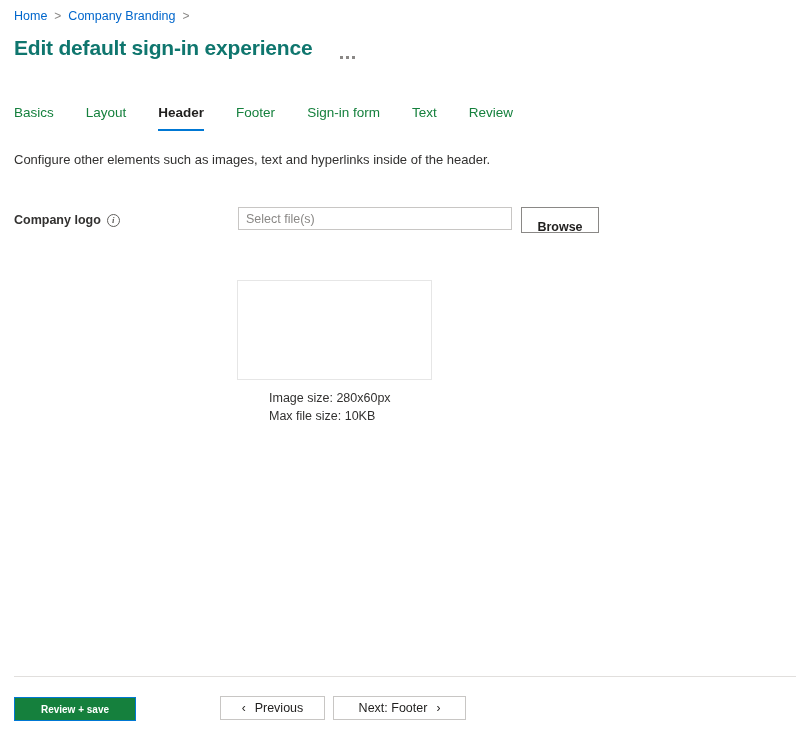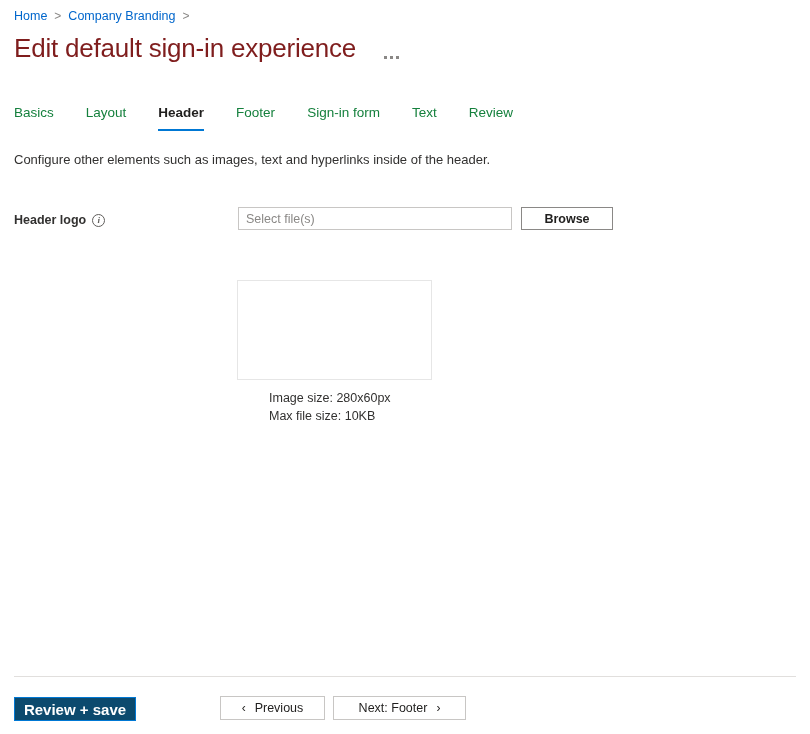--- a/index.html
+++ b/index.html
@@ -41,23 +41,23 @@
 
   
   .title-row {
     position: absolute;
     left: 14px;
     top: 31px;
     display: flex;
     align-items: center;
   }
   .page-title {
-    font-size: 26px;
-    font-weight: normal;
-    color: #7f1d1d;
+    font-size: 21px;
+    font-weight: bold;
+    color: #0f766e;
     letter-spacing: -0.2px;
     white-space: nowrap;
     line-height: 30px;
   }
   .ellipsis-menu {
     margin-left: 28px;
     display: flex;
     align-items: flex-end;
     gap: 3px;
     height: 28px;
@@ -153,31 +153,31 @@
   }
   .file-input::placeholder {
     color: #8a8886;
     opacity: 1;
   }
 
   .browse-button {
     position: absolute;
     left: 521px;
     top: 207px;
-    width: 92px;
+    width: 78px;
     height: 23px;
     box-sizing: border-box;
     border: 1px solid #8a8886;
     background: #ffffff;
     font-family: "Liberation Sans", sans-serif;
     font-size: 12.5px;
     font-weight: bold;
     color: #201f1e;
     cursor: pointer;
-    padding: 4px;
+    padding: 12px;
   }
 
   
   .logo-preview {
     position: absolute;
     left: 237px;
     top: 280px;
     width: 195px;
     height: 100px;
     box-sizing: border-box;
@@ -211,25 +211,25 @@
     height: 1px;
     background: #e1dfdd;
   }
   .btn-review-save {
     position: absolute;
     left: 14px;
     top: 697px;
     width: 122px;
     height: 24px;
     box-sizing: border-box;
-    background: #0c4a6e;
+    background: #15803d;
     border: 1px solid #0078d4;
     color: #ffffff;
     font-family: "Liberation Sans", sans-serif;
-    font-size: 15px;
+    font-size: 10px;
     font-weight: bold;
     cursor: pointer;
     padding: 0;
   }
   .btn-nav {
     position: absolute;
     top: 696px;
     height: 24px;
     box-sizing: border-box;
     background: #ffffff;
@@ -277,21 +277,21 @@
   <div class="tab active">Header</div>
   <div class="tab">Footer</div>
   <div class="tab">Sign-in form</div>
   <div class="tab">Text</div>
   <div class="tab">Review</div>
 </div>
 
 <div class="description">Configure other elements such as images, text and hyperlinks inside of the header.</div>
 
 <div class="field-label">
-  <span>Header logo</span>
+  <span>Company logo</span>
   <span class="info-icon">i</span>
 </div>
 
 <input class="file-input" type="text" placeholder="Select file(s)" style="">
 
 <button class="browse-button">Browse</button>
 
 <div class="logo-preview"></div>
 
 <div class="file-hints">

